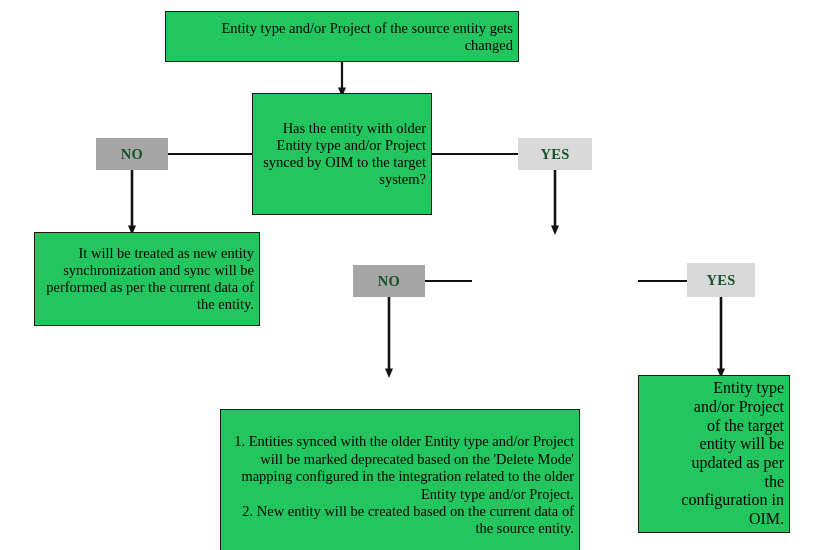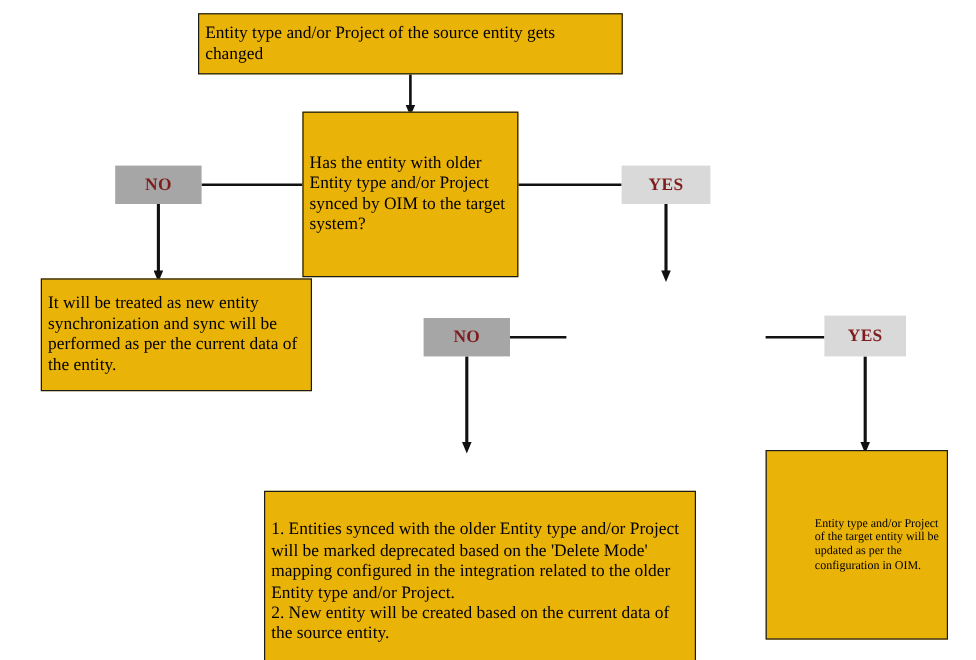--- a/index.html
+++ b/index.html
@@ -24,52 +24,52 @@
     position: absolute;
     left: 0; top: 0;
     width: 813px;
     height: 550px;
     pointer-events: none;
   }
   .node {
     position: absolute;
     box-sizing: border-box;
     border: 1.4px solid #1a1a1a;
-    background: #eab308;
+    background: #22c55e;
     color: #000000;
     display: flex;
     align-items: center;
     justify-content: center;
-    text-align: left;
+    text-align: right;
     line-height: 1.17;
     font-size: 14.5px;
     padding: 2px 5px;
     white-space: pre-line;
   }
   .node.decision {
     border-width: 1.6px;
   }
   .label-box {
     position: absolute;
     box-sizing: border-box;
     border: none;
     background: #d9d9d9;
     display: flex;
     align-items: center;
     justify-content: center;
     text-align: center;
     font-weight: bold;
     font-size: 14.5px;
     letter-spacing: 0.3px;
-    color: #7f1d1d;
+    color: #14532d;
   }
   .label-box.no {
     background: #a6a6a6;
   }
-  .node-bottom-box { font-size: 10px; padding-left: 40px; }
+  .node-bottom-box { font-size: 16px; padding-left: 40px; }
   .node-big { font-size: 14.5px; line-height: 1.2; }
 </style>
 </head>
 <body>
 
 <div id="canvas">
 
   <svg class="connectors" viewBox="0 0 813 550" xmlns="http://www.w3.org/2000/svg">
     <defs>
       <marker id="arrow" markerWidth="10" markerHeight="8" refX="4.6" refY="4" orient="auto" markerUnits="userSpaceOnUse">
@@ -91,21 +91,21 @@
 
     <line x1="638" y1="281" x2="687" y2="281" stroke="#111111" stroke-width="2.2"></line>
 
     <line x1="389" y1="297" x2="389" y2="373" stroke="#111111" stroke-width="2.6" marker-end="url(#arrow)"></line>
 
     <line x1="721" y1="297" x2="721" y2="373" stroke="#111111" stroke-width="2.6" marker-end="url(#arrow)"></line>
   </svg>
 
   <div class="node" style="left:165px; top:11px; width:354px; height:51px;">Entity type and/or Project of the source entity gets changed</div>
 
-  <div class="node decision" style="left:252px; top:93px; width:180px; height:138px;">Has the entity with older Entity type and/or Project synced  by OIM to the target system?</div>
+  <div class="node decision" style="left:252px; top:93px; width:180px; height:122px;">Has the entity with older Entity type and/or Project synced  by OIM to the target system?</div>
 
   <div class="label-box no" style="left:96px; top:138px; width:72px; height:32px;">NO</div>
 
   <div class="label-box yes" style="left:518px; top:138px; width:74px; height:32px;">YES</div>
 
   <div class="node" style="left:34px; top:232px; width:226px; height:94px;">It will be treated as new entity synchronization and sync will be performed as per the current data of the entity.</div>
 
 
   <div class="label-box no" style="left:353px; top:265px; width:72px; height:32px;">NO</div>
 

